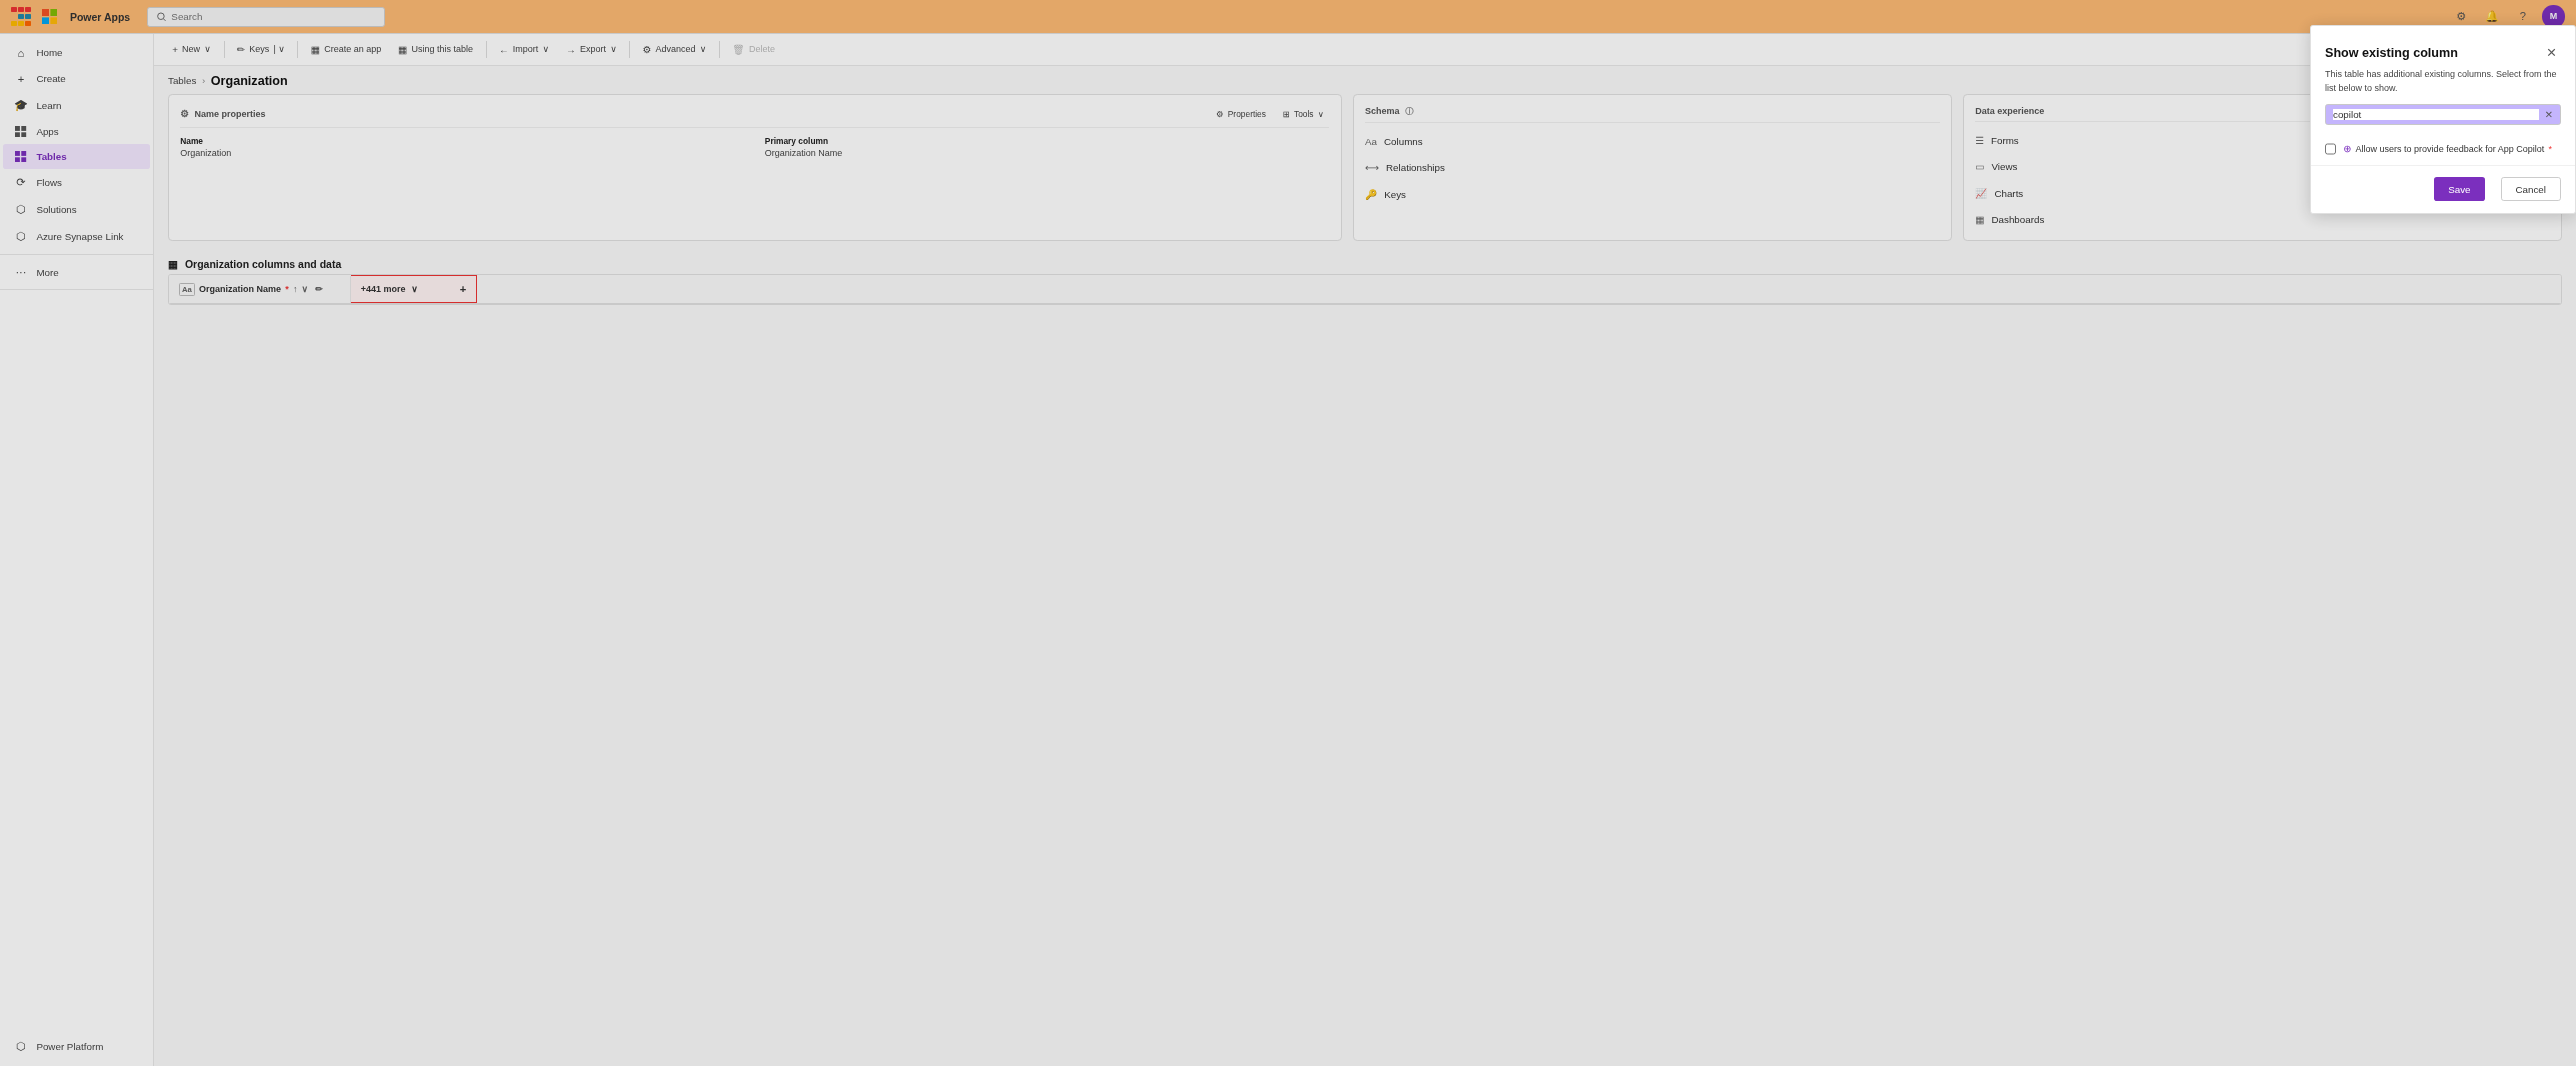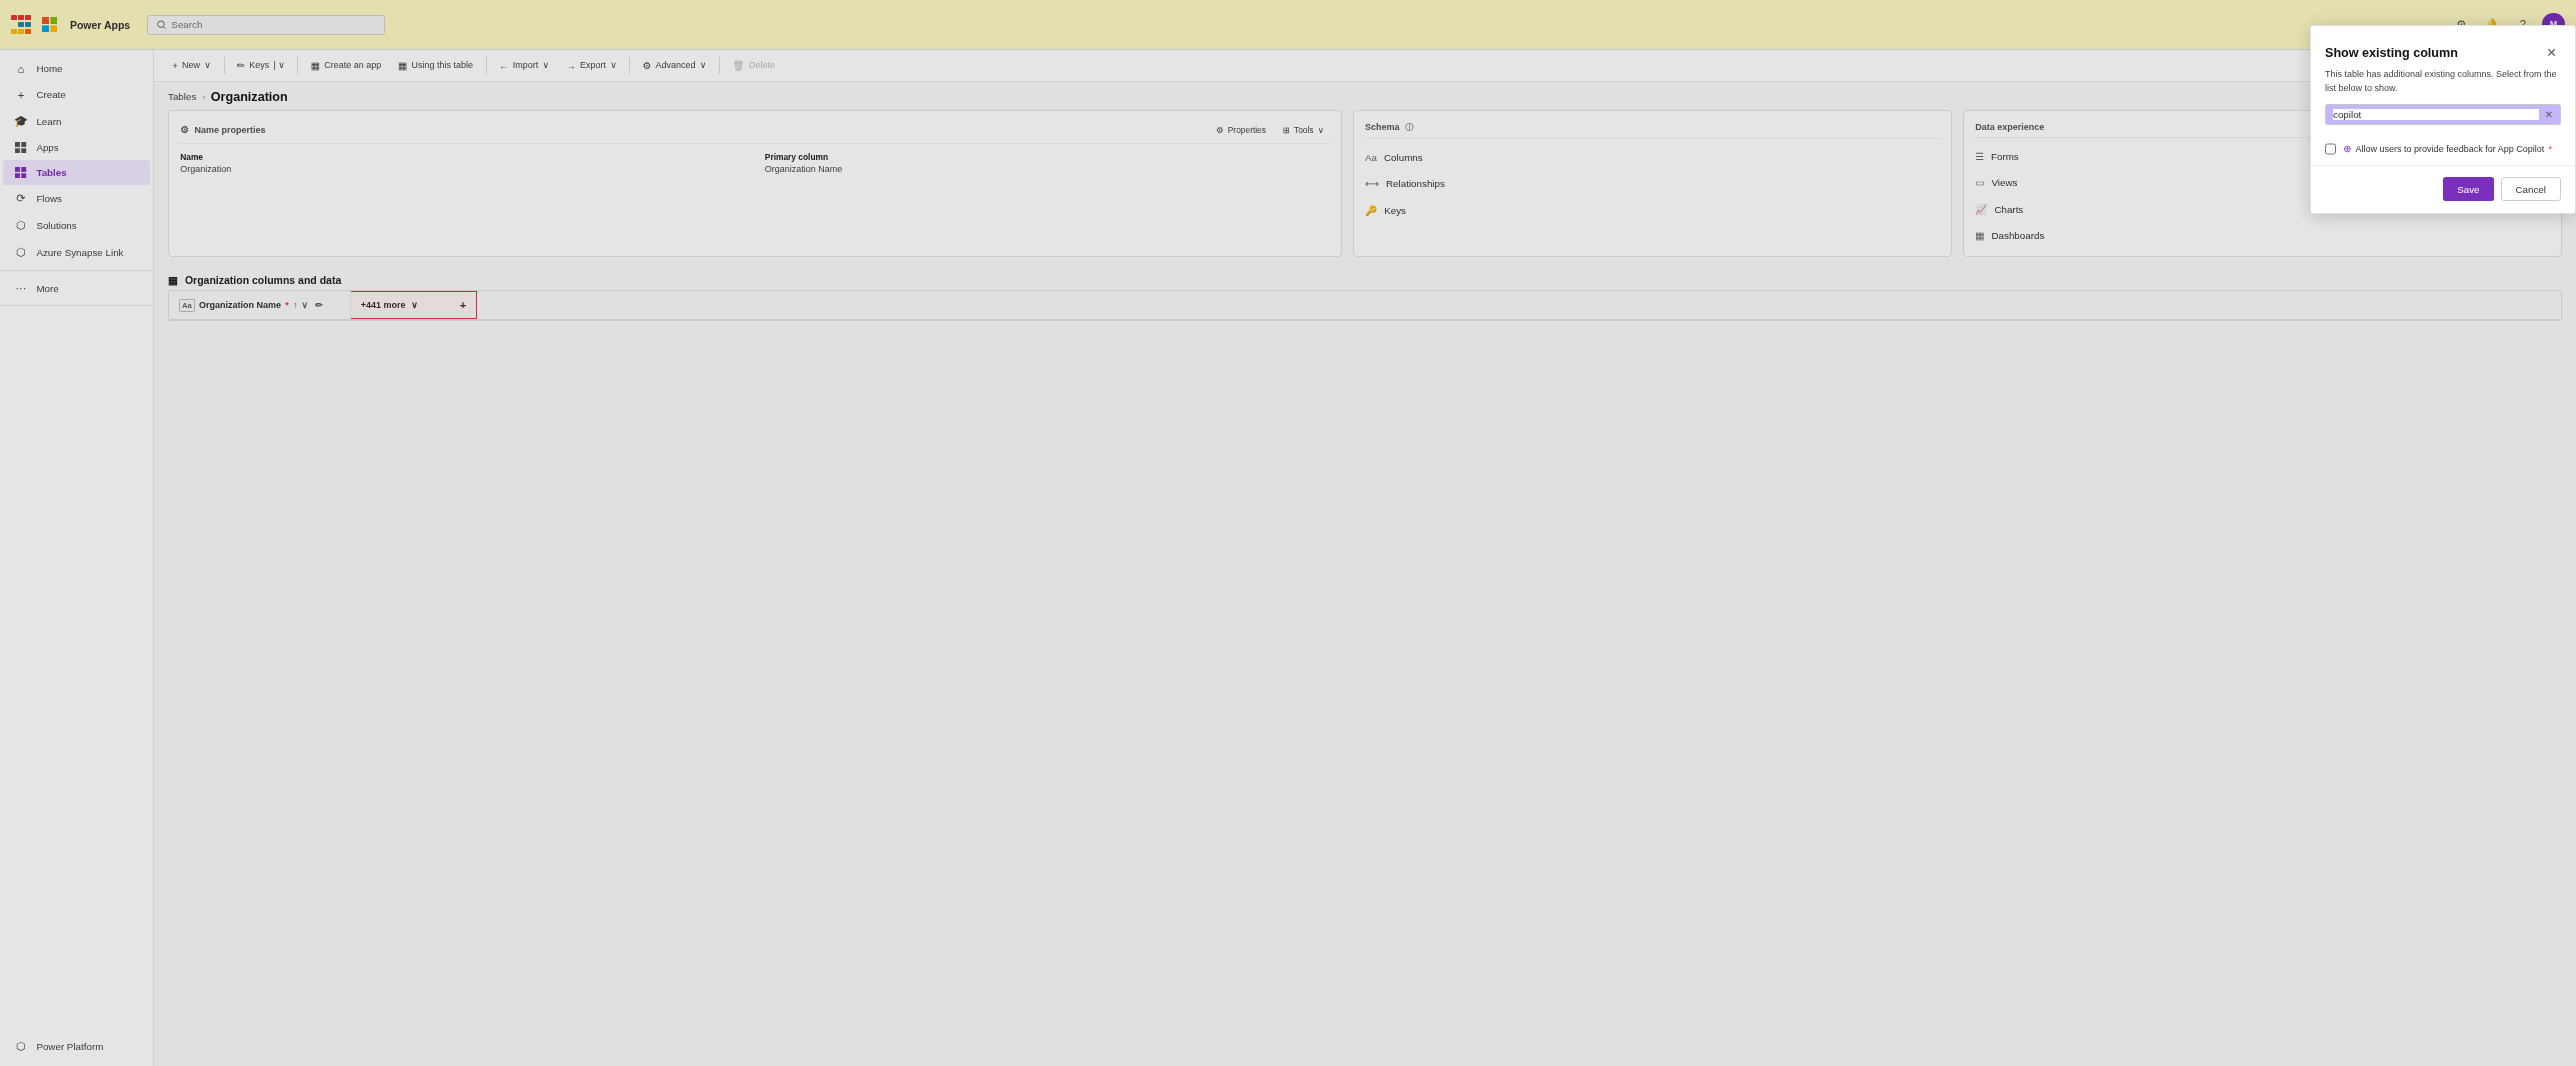--- a/index.html
+++ b/index.html
@@ -1,19 +1,19 @@
 <!DOCTYPE html>
 <html style="font-size:11.2px"><head>
   <meta charset="utf-8">
   <style>
     * { box-sizing: border-box; margin: 0; padding: 0; }
     body { font-family: 'Segoe UI', sans-serif; font-size: 9.8px; background: #f5f5f5; display: flex; flex-direction: column; height: 100vh; overflow: hidden; }
 
     
-    .topbar { display: flex; align-items: center; background: #fef9c3; border-bottom: 0.7px solid #e0e0e0; padding: 0 11.2px; height: 50px; flex-shrink: 0; z-index: 10; }
+    .topbar { display: flex; align-items: center; background: #fdba74; border-bottom: 0.7px solid #e0e0e0; padding: 0 11.2px; height: 34px; flex-shrink: 0; z-index: 10; }
     .topbar-grid { display: flex; align-items: center; gap: 5.6px; }
     .ms-grid-icon { display: grid; grid-template-columns: repeat(3,5.6px); grid-template-rows: repeat(3,5.6px); gap: 1.4px; margin-right: 5.6px; }
     .ms-grid-icon span { width: 5.6px; height: 5.6px; border-radius: 0.7px; }
     .ms-logo { display: flex; gap: 1.4px; margin-right: 7px; }
     .brand-name { font-size: 10.5px; font-weight: 600; color: #333; margin-right: 17px; }
     .search-bar { display: flex; align-items: center; background: #f5f5f5; border: 0.7px solid #d0d0d0; border-radius: 2.8px; padding: 3.5px 8.4px; width: 238px; gap: 5.6px; }
     .search-bar input { border: none; background: transparent; font-size: 9.8px; outline: none; width: 100%; color: #555; }
     .topbar-right { margin-left: auto; display: flex; align-items: center; gap: 8.4px; }
     .icon-btn { width: 22.4px; height: 22.4px; display: flex; align-items: center; justify-content: center; border-radius: 2.8px; cursor: pointer; color: #555; font-size: 11.2px; }
 
@@ -80,21 +80,21 @@
     .modal-desc { padding: 0 14px 8.4px; font-size: 9px; color: #444; line-height: 1.5; }
     .modal-body { padding: 0 14px 8.4px; }
     .search-field { display: flex; align-items: center; border: 0.7px solid #c8c8c8; border-radius: 2.8px; padding: 4.2px 7px; gap: 5.6px; background: #c4b5fd; }
     .search-field input { border: none; outline: none; font-size: 9.8px; flex: 1; color: #333; }
     .search-field .clear-btn { background: none; border: none; cursor: pointer; color: #555; font-size: 9.8px; }
     .checkbox-row { display: flex; align-items: flex-start; gap: 7px; padding: 8.4px 14px; }
     .checkbox-row input[type="checkbox"] { margin-top: 1.4px; width: 11.2px; height: 11.2px; accent-color: #7b2fbe; flex-shrink: 0; }
     .checkbox-label { font-size: 9px; color: #333; line-height: 1.5; display: flex; align-items: center; gap: 4.2px; }
     .checkbox-label .copilot-icon { font-size: 9.8px; color: #7b2fbe; }
     .required-star { color: #e33; }
-    .modal-footer { display: flex; justify-content: flex-end; gap: 7px; padding: 11.2px 14px; border-top: 0.7px solid #f0f0f0; margin-top: auto; }
+    .modal-footer { display: flex; justify-content: flex-end; gap: 16px; padding: 11.2px 14px; border-top: 0.7px solid #f0f0f0; margin-top: auto; }
     .btn-save { background: #7b2fbe; color: #fff; border: none; border-radius: 2.8px; padding: 5.6px 14px; font-size: 9.8px; cursor: pointer; font-weight: 500; }
     .btn-cancel { background: #fff; color: #333; border: 0.7px solid #ccc; border-radius: 2.8px; padding: 5.6px 14px; font-size: 9.8px; cursor: pointer; }
   </style>
 </head>
 <body>
 
 <div class="topbar">
   <div class="topbar-grid">
     <div class="ms-grid-icon">
       <span style="background:#e33"></span>

